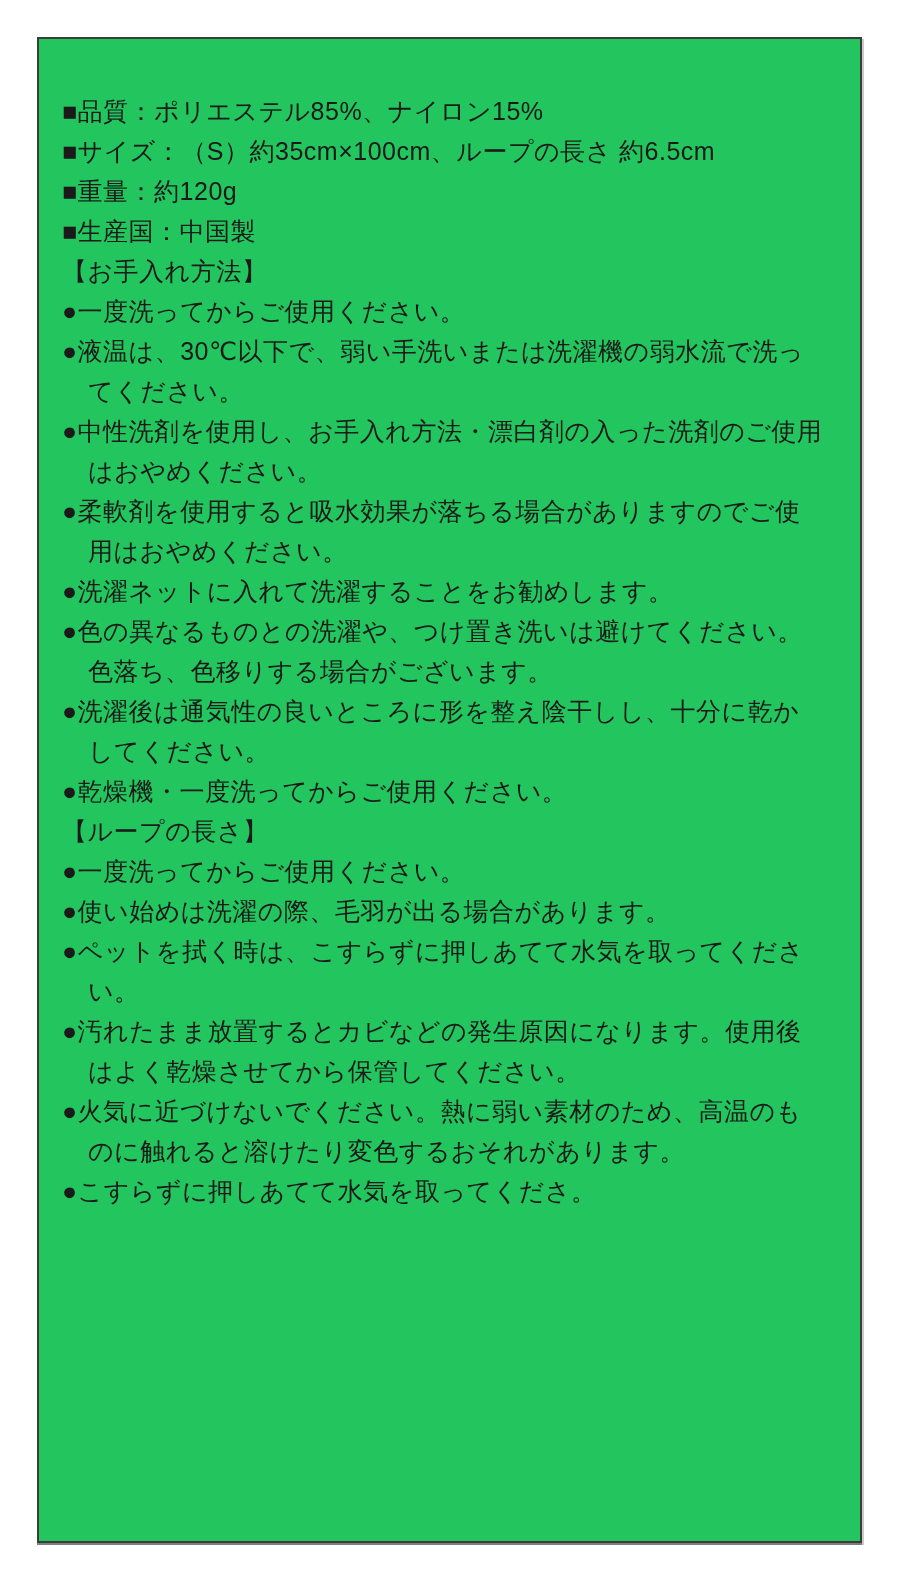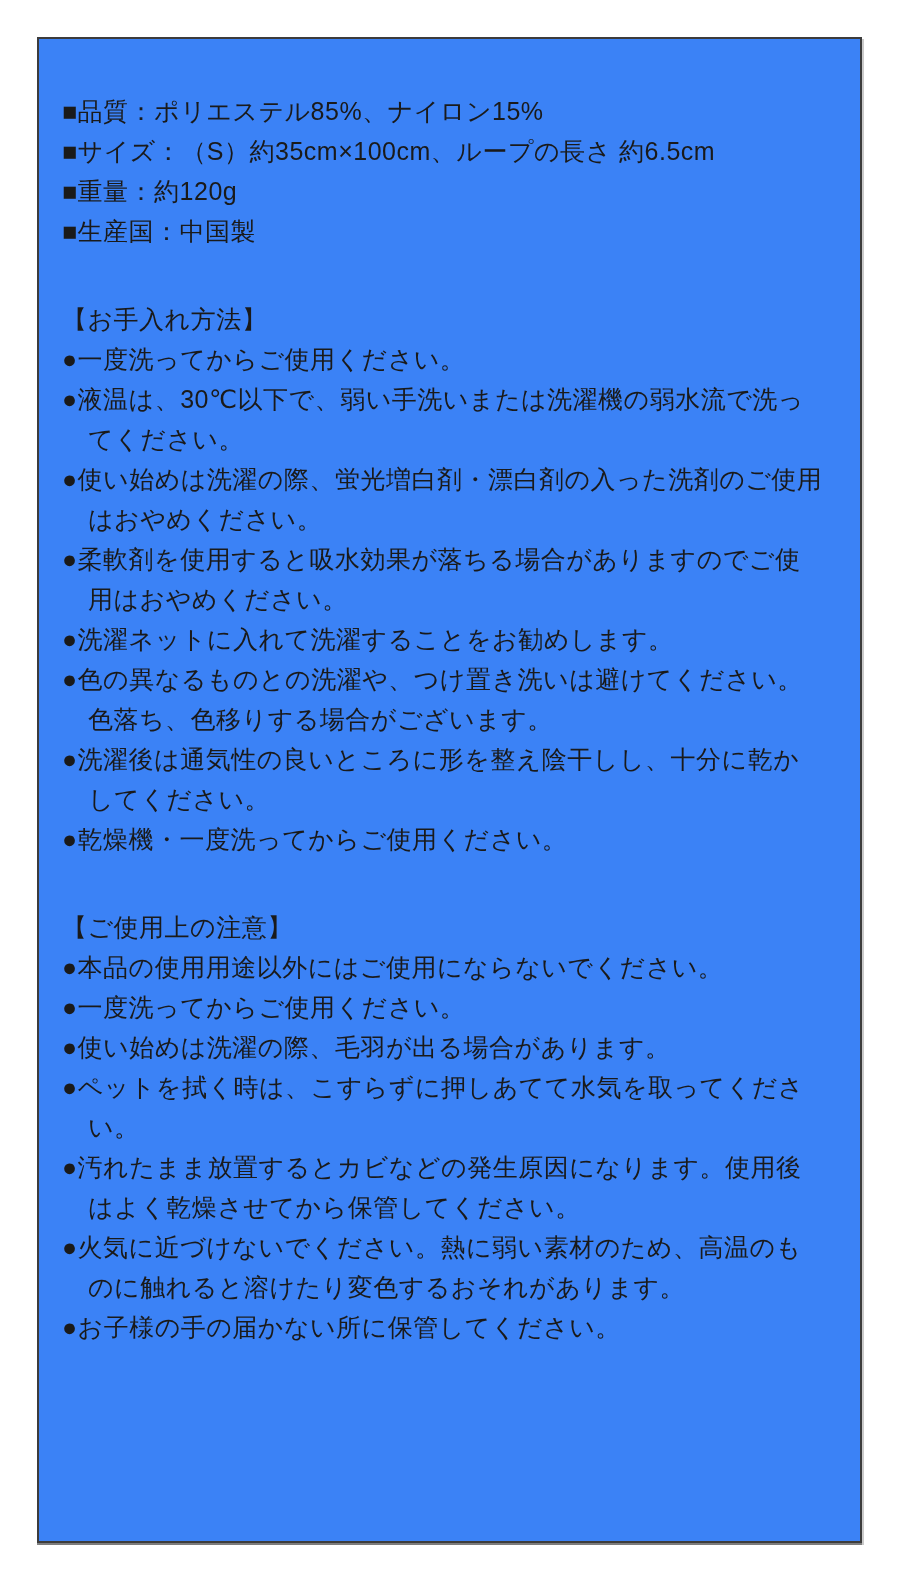--- a/index.html
+++ b/index.html
@@ -14,38 +14,37 @@
     font-family: "Liberation Sans", "DejaVu Sans", sans-serif;
     color: #1a1a1a;
   }
   .panel {
     position: absolute;
     left: 37px;
     top: 37px;
     width: 825px;
     height: 1506px;
     box-sizing: border-box;
-    background: #3b82f6;
+    background: #22c55e;
     border: 2px solid #3c3c3c;
     box-shadow: 0 2px 0 rgba(110,110,110,0.85), 2px 2px 0 rgba(150,150,150,0.5);
     padding: 52px 20px 0 23px;
     overflow: hidden;
   }
   .line {
     margin: 0;
     font-size: 25px;
     line-height: 40px;
     letter-spacing: 0.5px;
     white-space: pre-line;
     padding-left: 26px;   
     text-indent: -26px;
     font-weight: 500;
   }
   .section {
-    margin-top: 48px;
   }
   .heading {
     font-weight: 500;
   }
 </style>
 </head>
 <body>
 
 <div class="panel">
 
@@ -54,39 +53,38 @@
     <p class="line">■サイズ：（S）約35cm×100cm、ループの長さ 約6.5cm</p>
     <p class="line">■重量：約120g</p>
     <p class="line">■生産国：中国製</p>
   </div>
 
   <div class="section">
     <p class="line heading">【お手入れ方法】</p>
     <p class="line">●一度洗ってからご使用ください。</p>
     <p class="line">●液温は、30℃以下で、弱い手洗いまたは洗濯機の弱水流で洗っ
 てください。</p>
-    <p class="line">●使い始めは洗濯の際、蛍光増白剤・漂白剤の入った洗剤のご使用
+    <p class="line">●中性洗剤を使用し、お手入れ方法・漂白剤の入った洗剤のご使用
 はおやめください。</p>
     <p class="line">●柔軟剤を使用すると吸水効果が落ちる場合がありますのでご使
 用はおやめください。</p>
     <p class="line">●洗濯ネットに入れて洗濯することをお勧めします。</p>
     <p class="line">●色の異なるものとの洗濯や、つけ置き洗いは避けてください。
 色落ち、色移りする場合がございます。</p>
     <p class="line">●洗濯後は通気性の良いところに形を整え陰干しし、十分に乾か
 してください。</p>
     <p class="line">●乾燥機・一度洗ってからご使用ください。</p>
   </div>
 
   <div class="section">
-    <p class="line heading">【ご使用上の注意】</p>
-    <p class="line">●本品の使用用途以外にはご使用にならないでください。</p>
+    <p class="line heading">【ループの長さ】</p>
     <p class="line">●一度洗ってからご使用ください。</p>
     <p class="line">●使い始めは洗濯の際、毛羽が出る場合があります。</p>
     <p class="line">●ペットを拭く時は、こすらずに押しあてて水気を取ってくださ
 い。</p>
     <p class="line">●汚れたまま放置するとカビなどの発生原因になります。使用後
 はよく乾燥させてから保管してください。</p>
     <p class="line">●火気に近づけないでください。熱に弱い素材のため、高温のも
 のに触れると溶けたり変色するおそれがあります。</p>
-    <p class="line">●お子様の手の届かない所に保管してください。</p>
+    <p class="line">●こすらずに押しあてて水気を取ってくださ。</p>
   </div>
 
 </div>
 
 </body></html>

